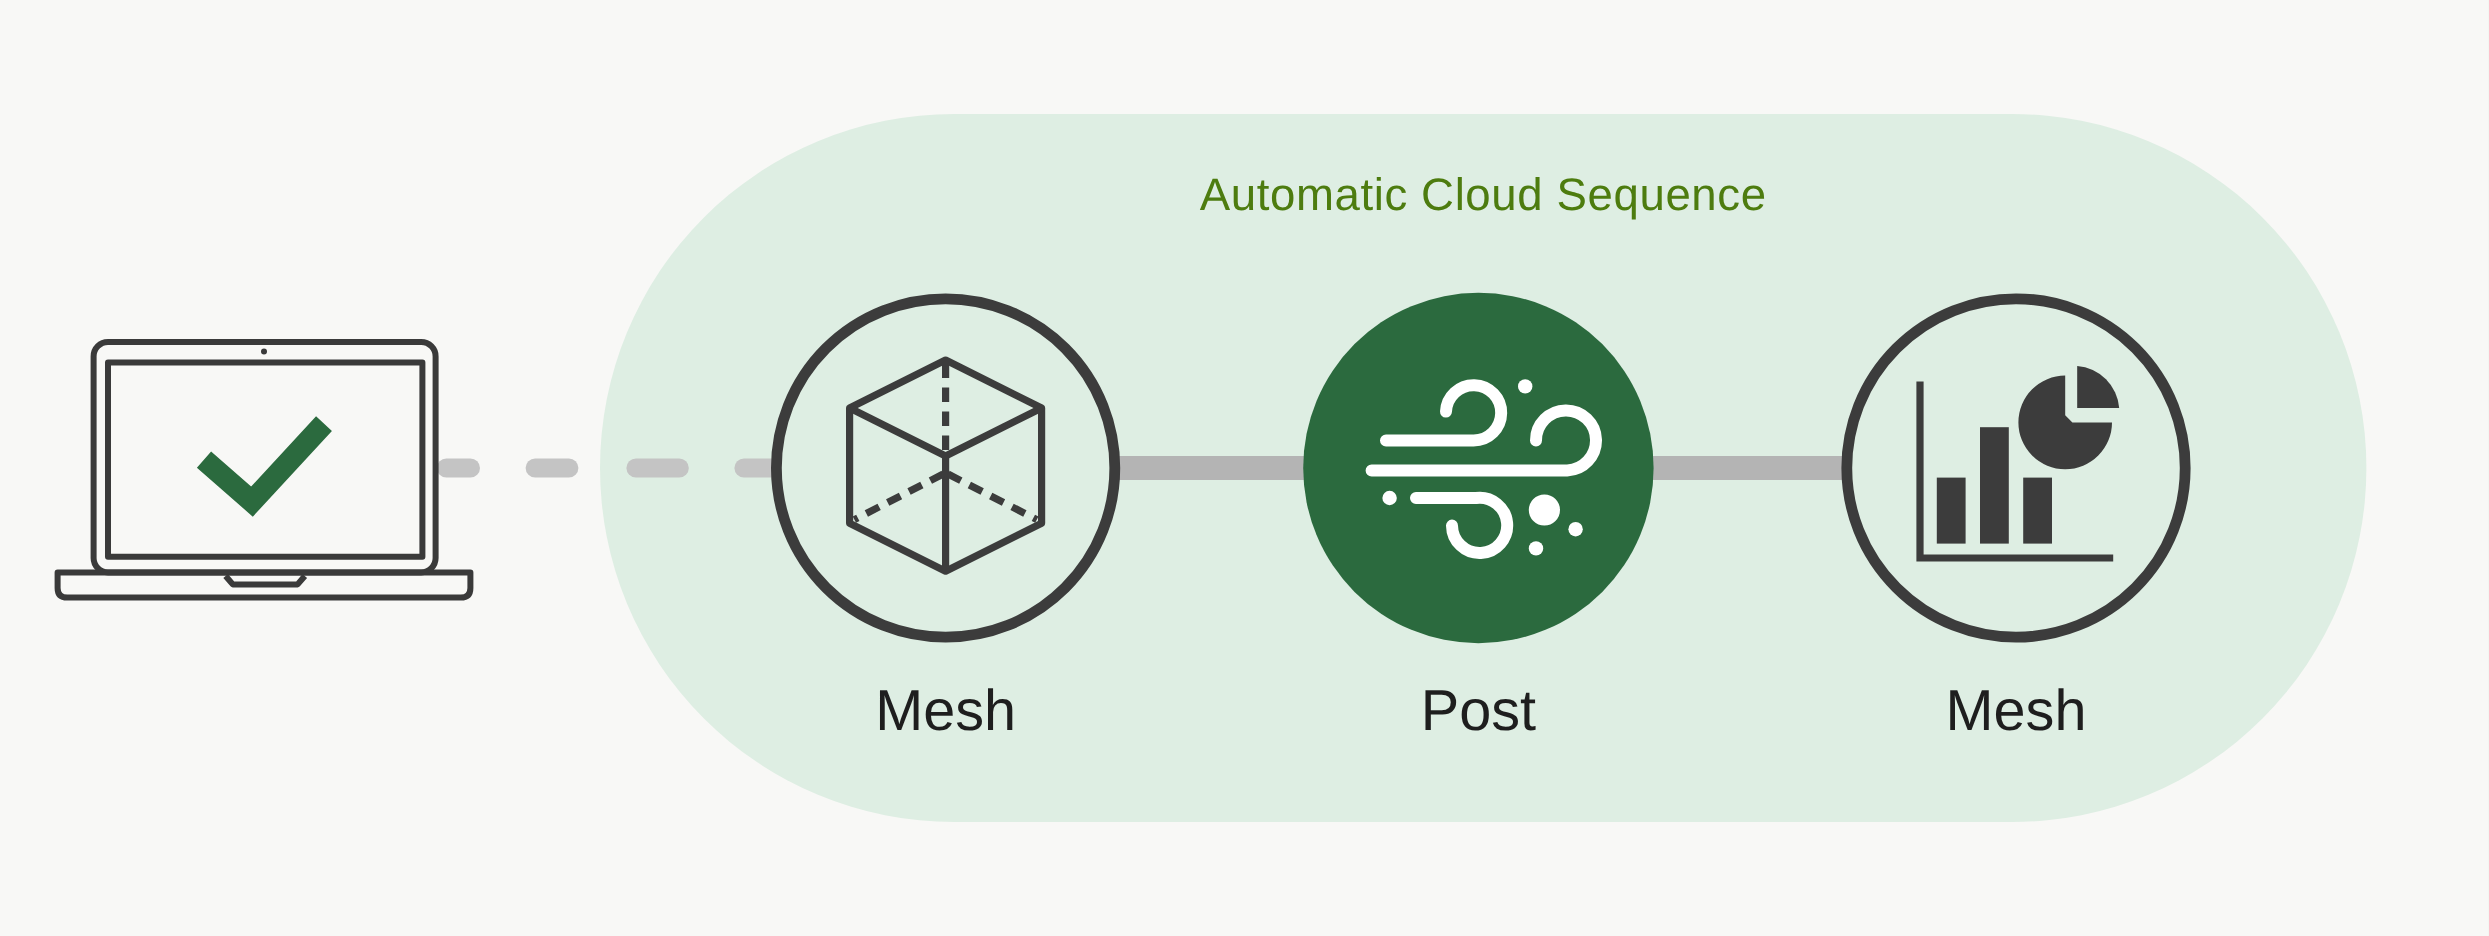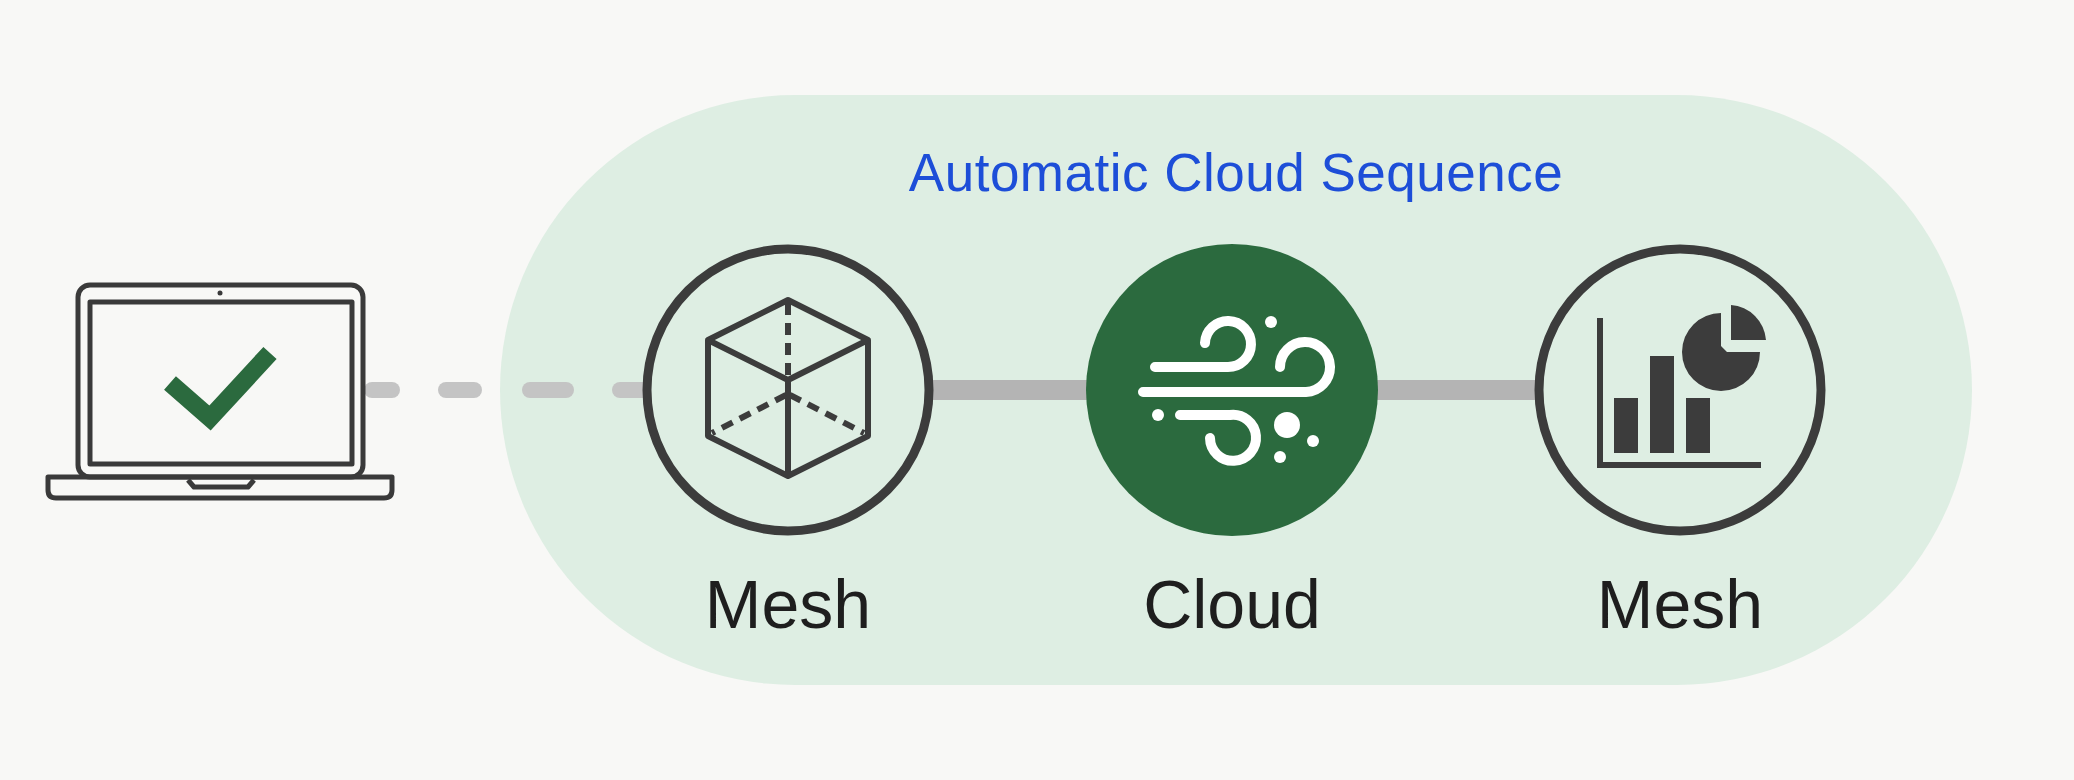--- a/index.html
+++ b/index.html
@@ -7,25 +7,25 @@
     width:2074px; height:780px; position:relative; overflow:hidden;
     background:#f8f8f6;
     font-family:"Liberation Sans", sans-serif;
   }
   .pill {
     position:absolute; left:500px; top:95px; width:1472px; height:590px;
     border-radius:295px; background:#deeee3;
   }
   .title {
     position:absolute; left:500px; width:1472px; top:142px;
-    text-align:center; font-size:53px; color:#1d4ed8; letter-spacing:0.5px;
+    text-align:center; font-size:38px; color:#4d7c0f; letter-spacing:0.5px;
   }
   .label {
     position:absolute; top:565px; width:300px; text-align:center;
-    font-size:68px; color:#1e1e1e;
+    font-size:48px; color:#1e1e1e;
   }
   svg.main { position:absolute; left:0; top:0; }
 </style>
 </head>
 <body>
 
 <div class="pill"></div>
 <div class="title">Automatic Cloud Sequence</div>
 
 <svg class="main" width="2074" height="780" viewBox="0 0 2074 780">
@@ -86,14 +86,14 @@
       <rect x="1614" y="398" width="24" height="55"></rect>
       <rect x="1650" y="356" width="24" height="97"></rect>
       <rect x="1686" y="398" width="24" height="55"></rect>
       <path d="M1721 346 L1721 313 A39 39 0 1 0 1760 352 L1727 352 Z"></path>
       <path d="M1731 305 A38 38 0 0 1 1766 340 L1731 340 Z"></path>
     </g>
   </g>
 </svg>
 
 <div class="label" style="left:638px;">Mesh</div>
-<div class="label" style="left:1082px;">Cloud</div>
+<div class="label" style="left:1082px;">Post</div>
 <div class="label" style="left:1530px;">Mesh</div>
 
 </body></html>

